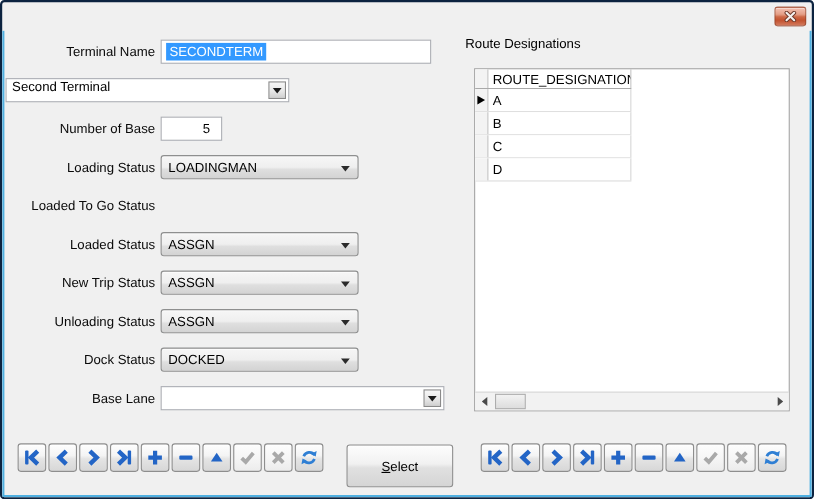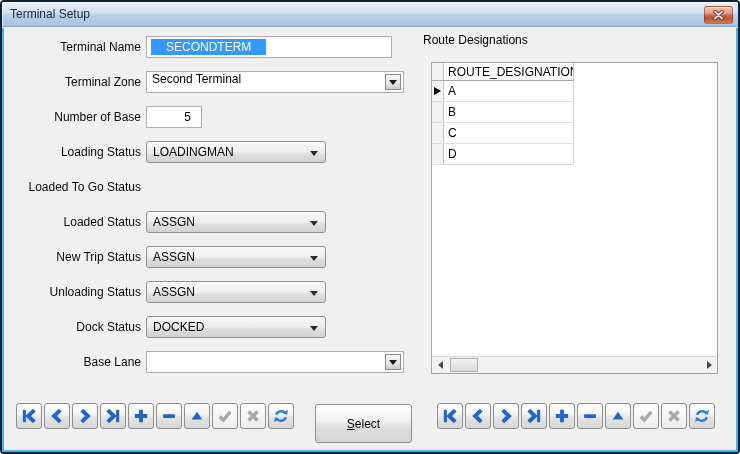--- a/index.html
+++ b/index.html
@@ -31,21 +31,21 @@
   
   .form{position:absolute;left:1px;top:8px;}
   .form-row{display:flex;align-items:center;height:22px;margin-bottom:13px;}
   .form-label{width:136px;text-align:right;margin-right:5px;color:#0A0A0A;white-space:nowrap;}
   .tfield{
     height:22px;background:#fff;border:1px solid #ABADB3;
     display:flex;align-items:center;padding-left:4px;
   }
   .tfield.w-name{width:246px;}
   .tfield.w-num{width:56px;justify-content:flex-end;padding-right:10px;}
-  .sel{background:#3399FF;color:#fff;padding:1px 15px;}
+  .sel{background:#3399FF;color:#fff;padding:1px 3px;}
   .combo{
     position:relative;width:180px;height:22px;border:1px solid #8E8F8F;border-radius:3px;
     background:linear-gradient(#F6F6F6,#EFEFEF 50%,#DFDFDF 60%,#D3D3D3);
     box-shadow:inset 0 1px 0 rgba(255,255,255,.8);
     display:flex;align-items:center;padding-left:6px;text-align:center;
   }
   .combo .tri{
     position:absolute;right:7px;top:9px;width:0;height:0;
     border-left:4px solid transparent;border-right:4px solid transparent;border-top:5px solid #2b2b2b;
   }
@@ -108,40 +108,36 @@
     border:1px solid #8E8E8E;border-radius:3px;
     background:linear-gradient(#FDFDFD,#F1F1F1 45%,#E0E0E0 55%,#D5D5D5);
     box-shadow:inset 0 1px 0 rgba(255,255,255,.85);
     display:flex;align-items:center;justify-content:center;color:#000;
   }
 </style>
 </head>
 <body>
 
 <div class="window">
-  <div class="titlebar">
-    <span>Terminal Setup</span>
-  </div>
   <div class="close-btn">
     <svg width="13" height="10" viewBox="0 0 13 10">
       <path d="M3 1.6 L10 8.4 M10 1.6 L3 8.4" stroke="#6E3A2B" stroke-width="3.6" stroke-linecap="round" fill="none"></path>
       <path d="M3 1.6 L10 8.4 M10 1.6 L3 8.4" stroke="#F4F1EF" stroke-width="1.9" stroke-linecap="round" fill="none"></path>
     </svg>
   </div>
 
   <div class="body">
     <div class="form" id="form-rows">
         <div class="form-row">
           <div class="form-label">Terminal Name</div>
           <div class="tfield w-name">
             <span class="sel">SECONDTERM</span>
           </div>
         </div>
         <div class="form-row">
-          <div class="form-label">Terminal Zone</div>
           <div class="combo-edit">
             <span>Second Terminal</span>
             <button class="dd-btn">
               <span class="tri"></span>
             </button>
           </div>
         </div>
         <div class="form-row">
           <div class="form-label">Number of Base</div>
           <div class="tfield w-num">

